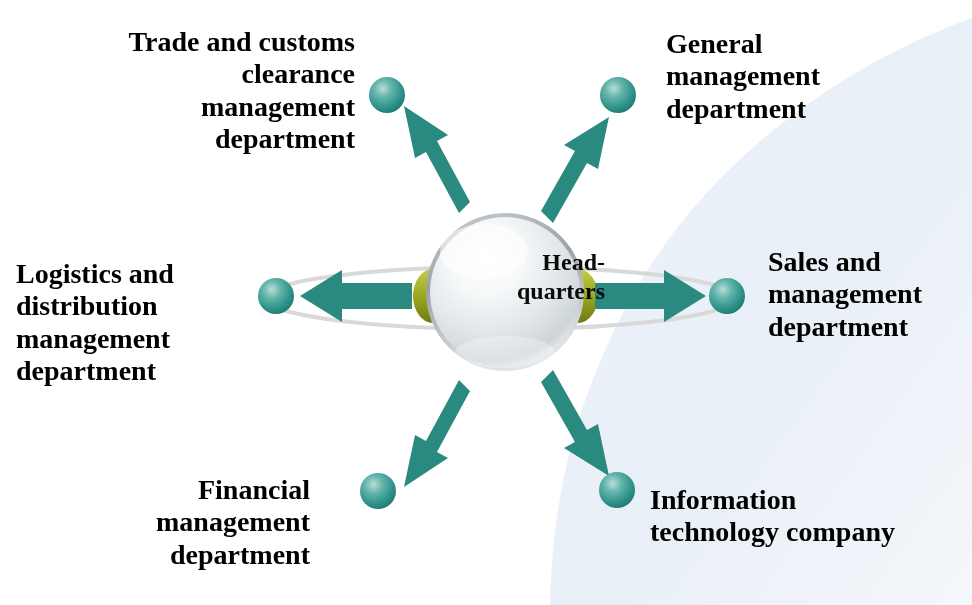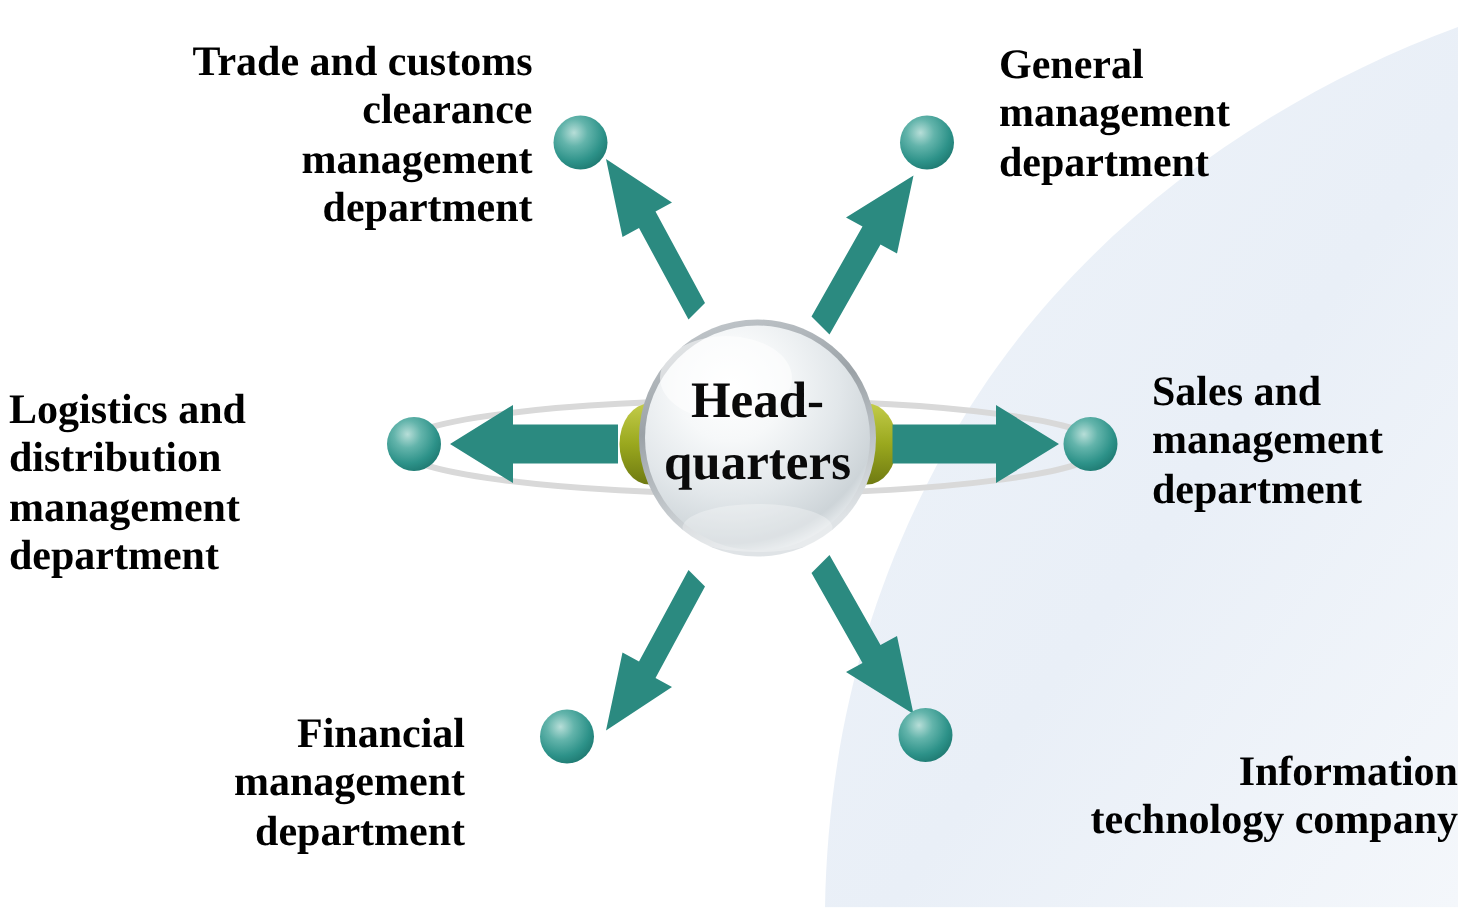--- a/index.html
+++ b/index.html
@@ -35,23 +35,23 @@
     letter-spacing: 0px;
     white-space: pre-line;
   }
   .label.align-right  { text-align: right; }
   .label.align-left   { text-align: left; }
   .label.align-center { text-align: right; }
 
   #center-label {
     position: absolute;
     z-index: 3;
-    text-align: center;
+    text-align: right;
     font-weight: bold;
-    font-size: 34px;
+    font-size: 24px;
     line-height: 1.2;
     color: #0a0a0a;
     white-space: pre-line;
     pointer-events: none;
   }
 </style>
 </head>
 <body>
 
 <div id="stage">
@@ -156,25 +156,25 @@
 department</div>
 
   <div class="label align-left" style="left:666px; top:28px; width:300px;">General
 management
 department</div>
 
   <div class="label align-left" style="left:768px; top:246px; width:200px;">Sales and
 management
 department</div>
 
-  <div class="label align-left" style="left:650px; top:499px; width:322px;text-align:right;">Information
+  <div class="label align-left" style="left:650px; top:484px; width:322px;">Information
 technology company</div>
 
   <div class="label align-center" style="left:90px; top:474px; width:220px;">Financial
 management
 department</div>
 
-  <div class="label align-left" style="left:6px; top:258px; width:240px;">Logistics and
+  <div class="label align-left" style="left:16px; top:258px; width:240px;">Logistics and
 distribution
 management
 department</div>
 
 </div>
 
 </body></html>

